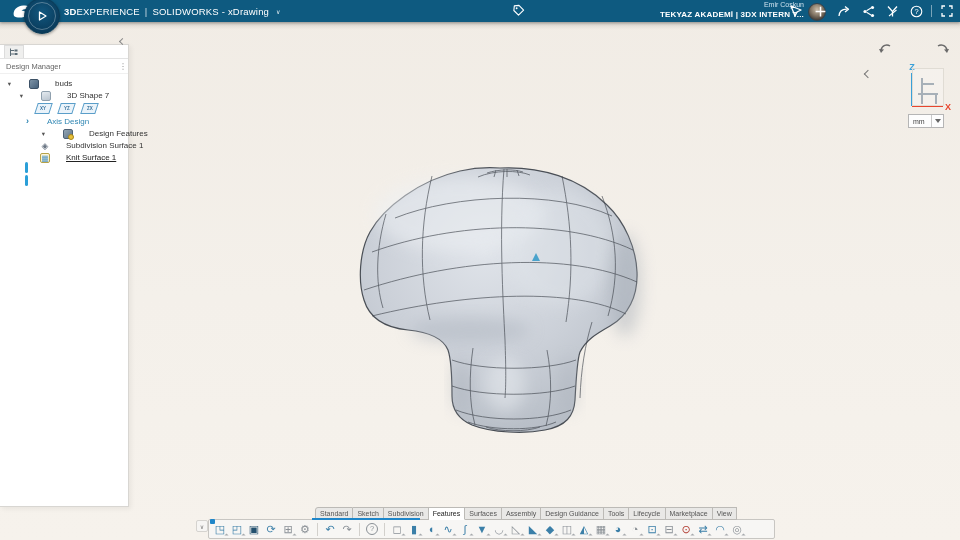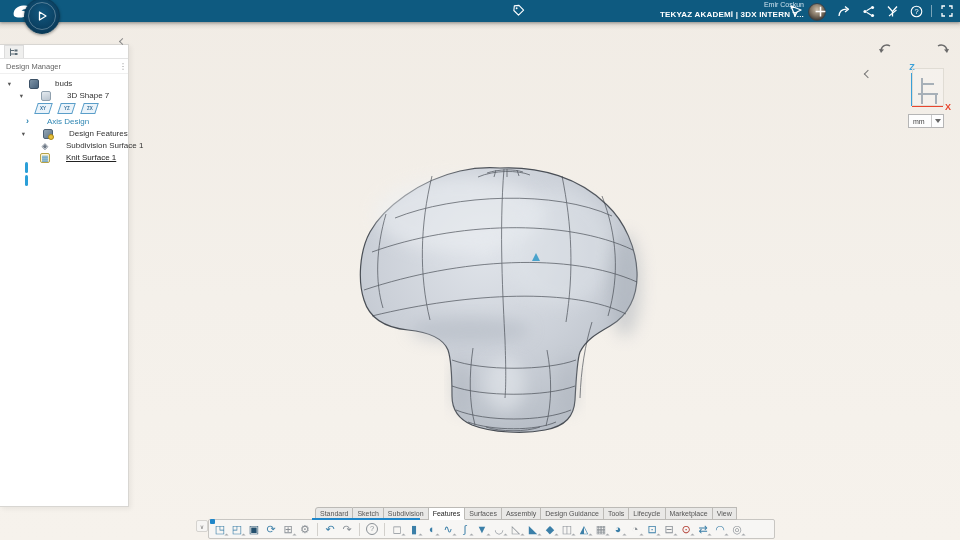--- a/index.html
+++ b/index.html
@@ -113,20 +113,26 @@
 <div class="topbar">
   <svg class="ds-logo" width="24" height="16" viewBox="0 0 24 16">
     <path d="M2,13 C0,7 6,1.5 13,2.5 C18,3.2 20,6 18.5,8 C17,6 12,5.5 9.5,7.5 C13,8 16,9.5 15,12 C12.5,15 5,15.5 2,13 Z" fill="#fff"></path>
   </svg>
   <div class="compass">
     <span class="ring"></span>
     <svg width="12" height="12" viewBox="0 0 12 12">
       <polygon points="3.5,2 10,6 3.5,10" fill="none" stroke="#fff" stroke-width="1.3" stroke-linejoin="round"></polygon>
     </svg>
   </div>
+  <div class="brand">
+    <span><b>3D</b><span>EXPERIENCE</span></span>
+    <span class="pipe">|</span>
+    <span>SOLIDWORKS - xDrawing</span>
+    <span class="caret">∨</span>
+  </div>
   <svg class="tag-ico" width="13" height="13" viewBox="0 0 14 14">
     <path d="M7.5,1.5 L12.5,6.5 L7,12 L2,7 L2.5,2 Z" fill="none" stroke="#fff" stroke-width="1.2" stroke-linejoin="round"></path>
     <circle cx="5" cy="4.6" r="1" fill="#fff"></circle>
   </svg>
   <div class="userblock">
     <div class="uname">Emir Coşkun</div>
     <div class="tenant">TEKYAZ AKADEMİ | 3DX INTERN T...</div>
   </div>
   <div class="avatar"></div>
   <div class="actions">
@@ -299,21 +305,21 @@
           <span>YZ</span>
         </span>
       <span class="plane">
           <span>ZX</span>
         </span>
     </div>
     <div class="trow" style="padding-left:24px">
       <span class="exp teal">›</span>
       <span class="axis-label">Axis Design</span>
     </div>
-    <div class="trow" style="padding-left:20px">
+    <div class="trow" style="padding-left:40px">
       <span class="exp">▾</span>
       <span class="mi features"></span>
       <span>Design Features</span>
     </div>
     <div class="trow" style="padding-left:40px">
       <span class="mi glyph">◈</span>
       <span>Subdivision Surface 1</span>
     </div>
     <div class="trow" style="padding-left:40px">
       <span class="mi knit">▦</span>

